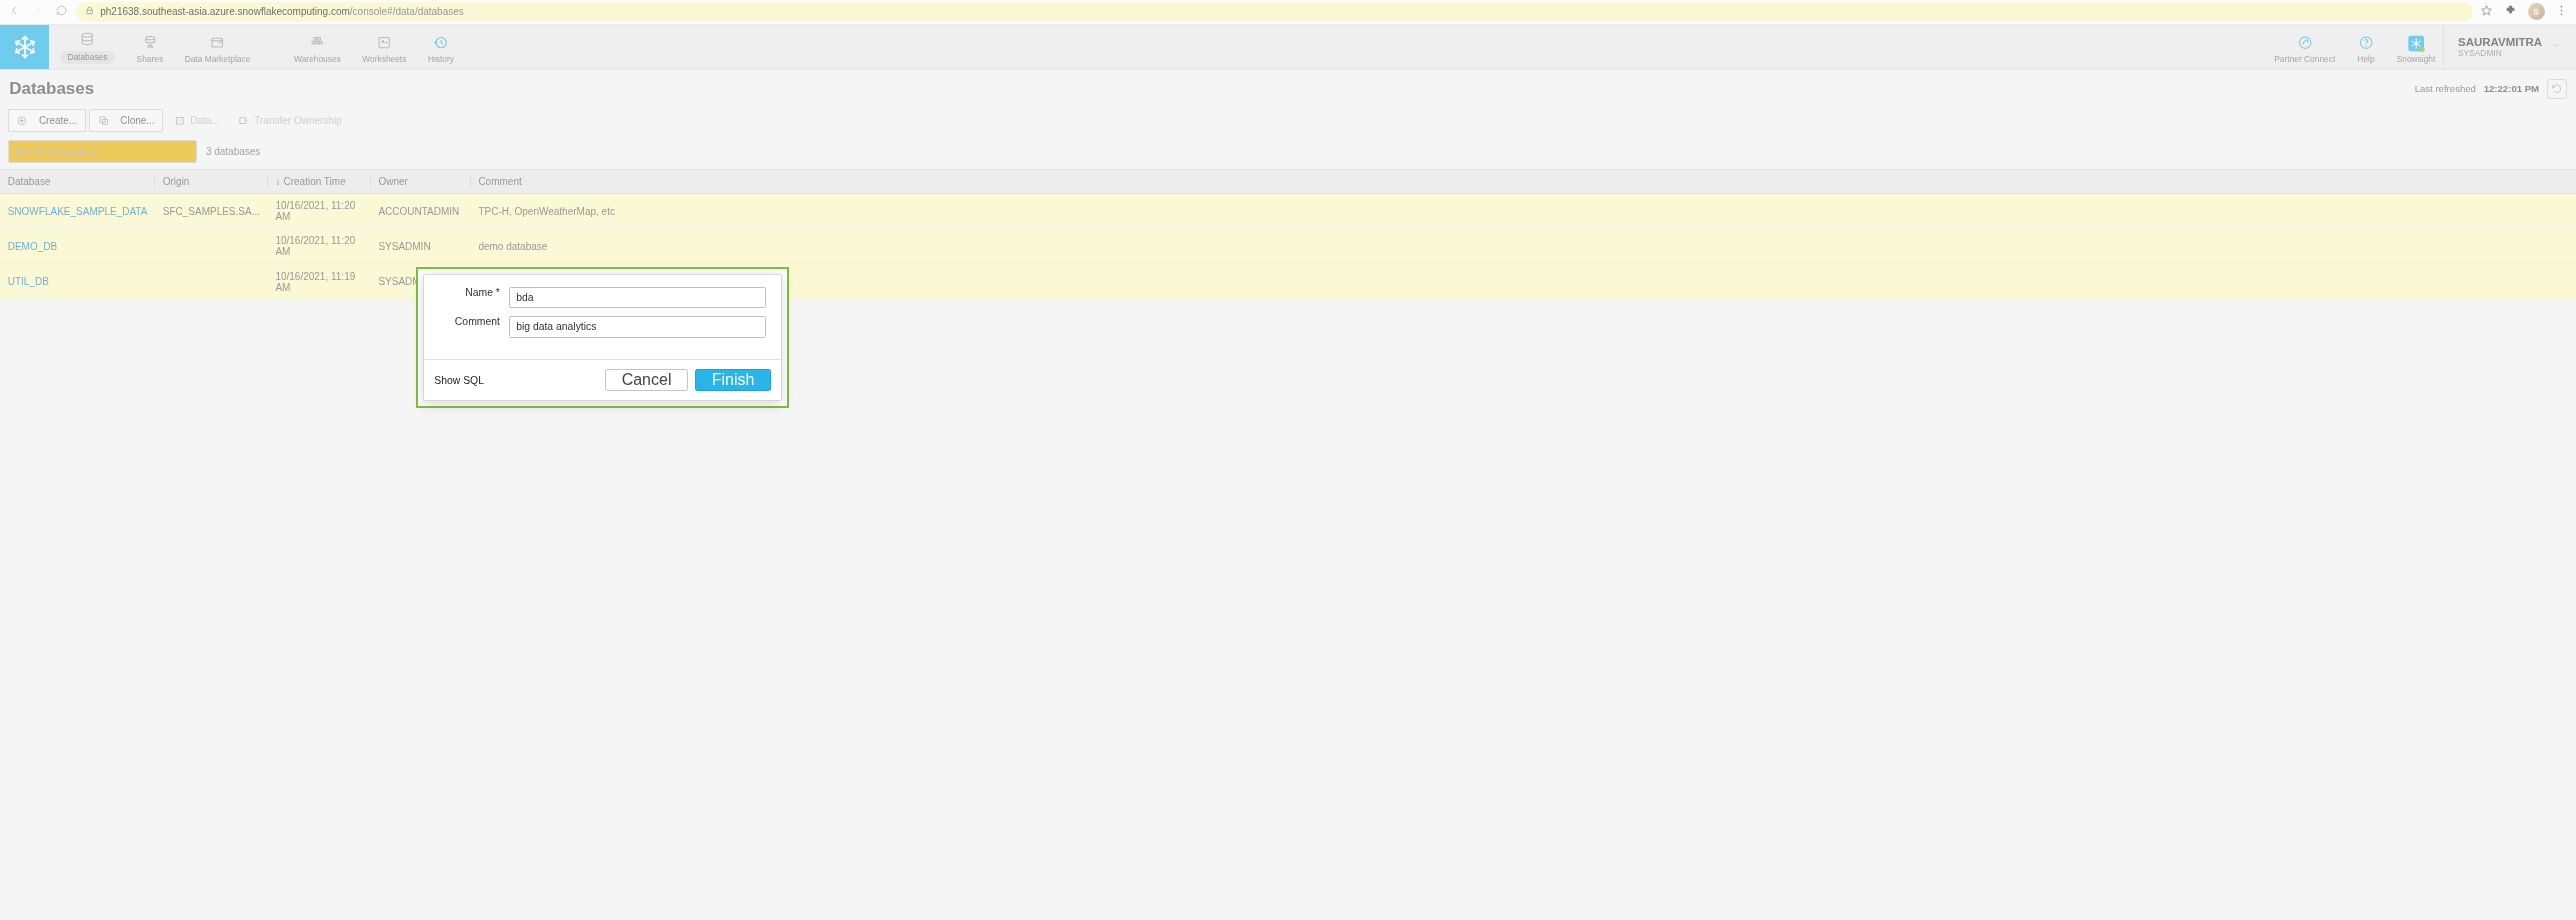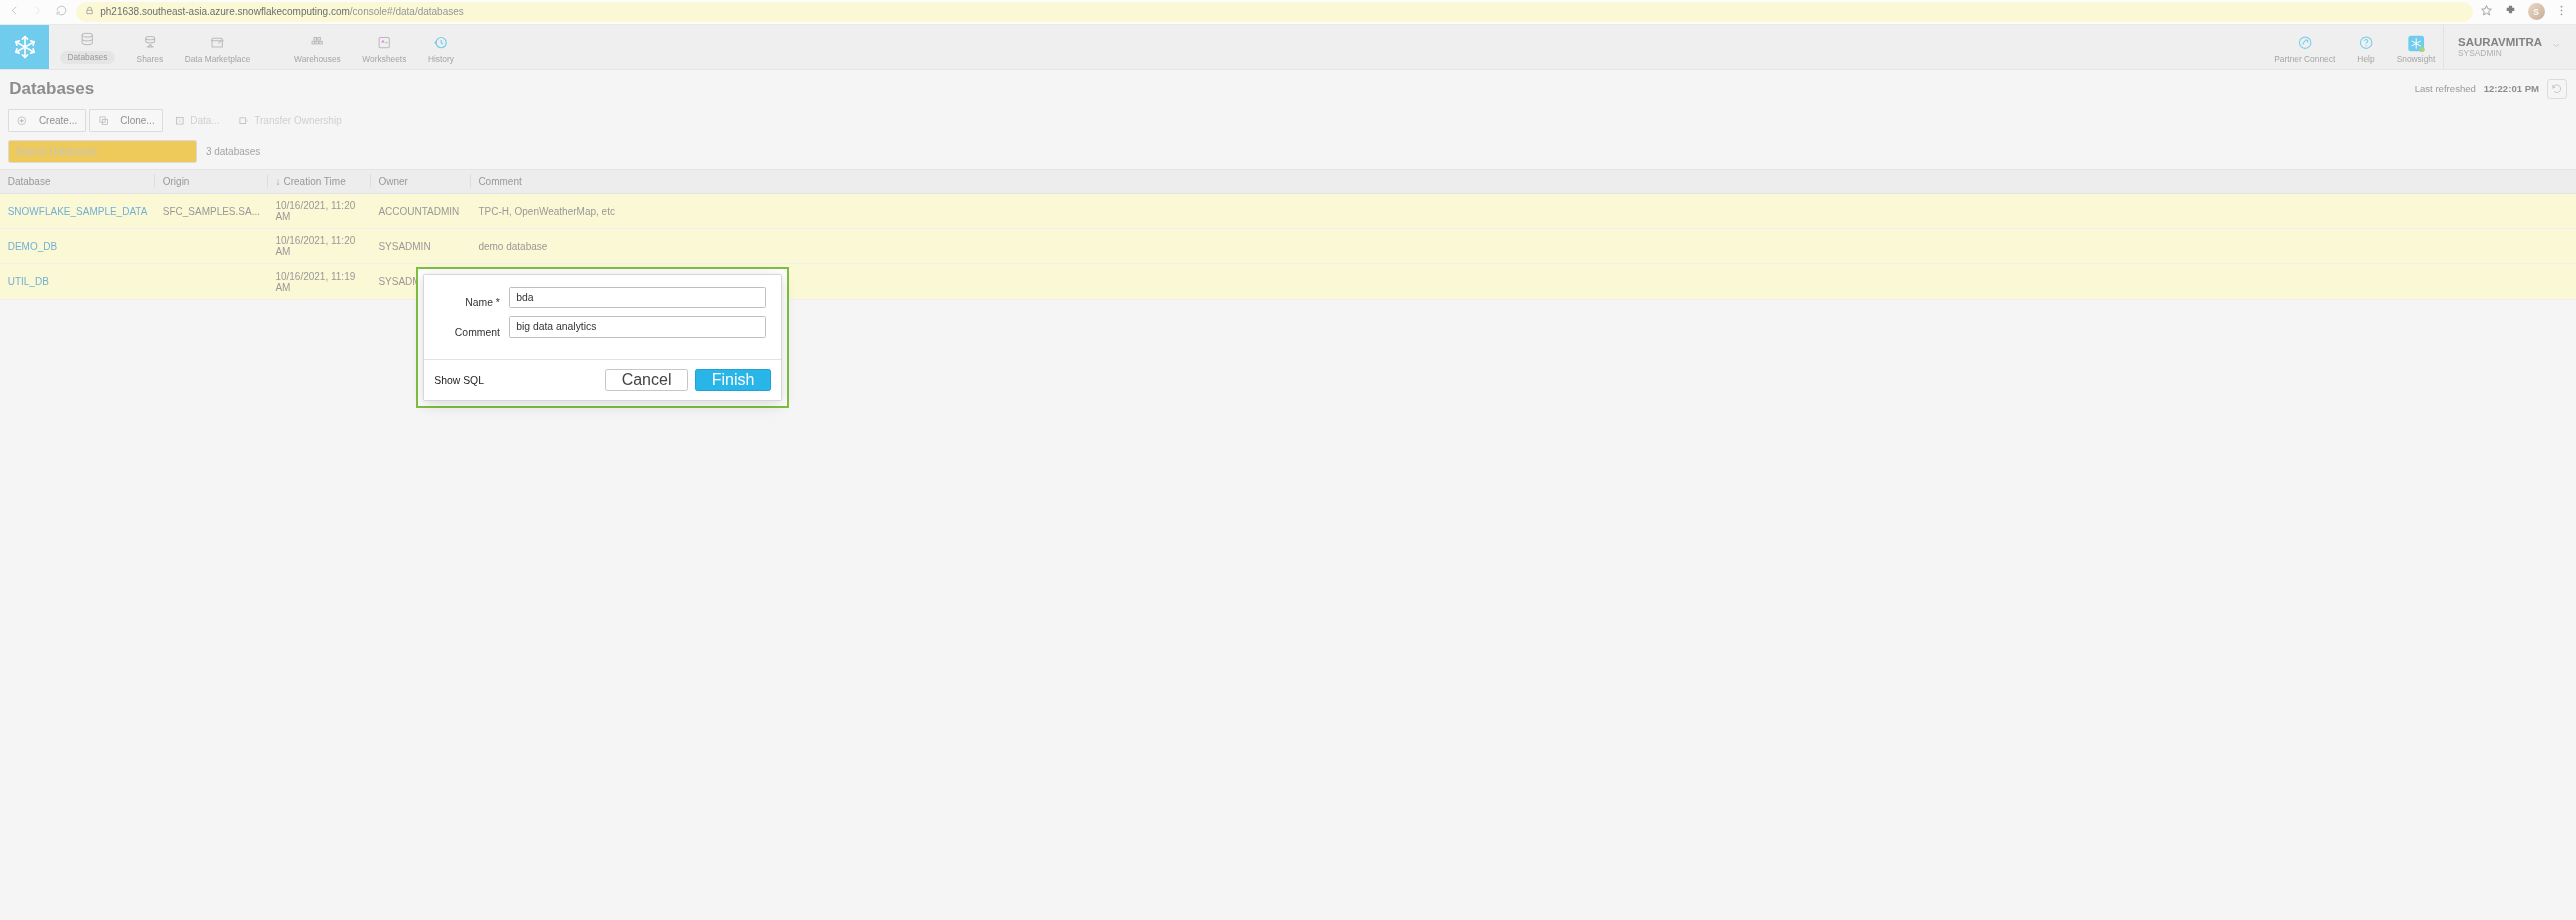--- a/index.html
+++ b/index.html
@@ -60,21 +60,21 @@
   .grid thead th { position:relative; }
   .grid thead th:not(:last-child)::after{ content:""; position:absolute; right:0; top:4.6px; bottom:4.6px; width:0.8px; background:#d2d2d2; }
 
   
   .overlay { position:fixed; inset:0; }
   .overlay .dim { position:absolute; inset:0; background:rgba(245,245,245,0.35); }
   .dialog-outer { position:absolute; left:416px; top:267px; width:373px; border:2.3px solid #7fbf3f; background:#fff; }
   .dialog { margin:4.6px; background:#fff; border:0.8px solid #d6d6d6; border-radius:1.5px; box-shadow:0 3.8px 14px rgba(0,0,0,0.15); }
   .dlg-title { font-size:14.6px; font-weight:700; padding:10.7px 12.3px 7.7px 12.3px; color:#222; }
   .dlg-body { padding: 4.6px 15.3px 14px 15.3px; }
-  .form-row { display:flex; align-items:flex-end; margin:7.7px 0; gap:9.2px; }
+  .form-row { display:flex; align-items:flex-start; margin:7.7px 0; gap:9.2px; }
   .form-label { width:61px; text-align:right; font-size:10.4px; color:#333; }
   .form-input { flex:1; height:21.5px; border:0.8px solid #bfbfbf; border-radius:1.5px; padding:0 6.1px; font-size:10.4px; color:#333; }
   .dlg-footer { border-top:0.8px solid #e2e2e2; padding:9.2px 10.7px; display:flex; align-items:center; }
   .dlg-link { font-size:10.4px; color:#222; cursor:pointer; }
   .dlg-spacer { flex:1; }
   .btn { height:21.5px; padding:0 15.3px; border-radius:2.3px; font-size:16px; cursor:pointer; }
   .btn-cancel { background:#fff; border:0.8px solid #c6c6c6; color:#444; margin-right:7.7px; }
   .btn-finish { background:#29b5e8; border:0.8px solid #1ea2d3; color:#fff; }
 
   

